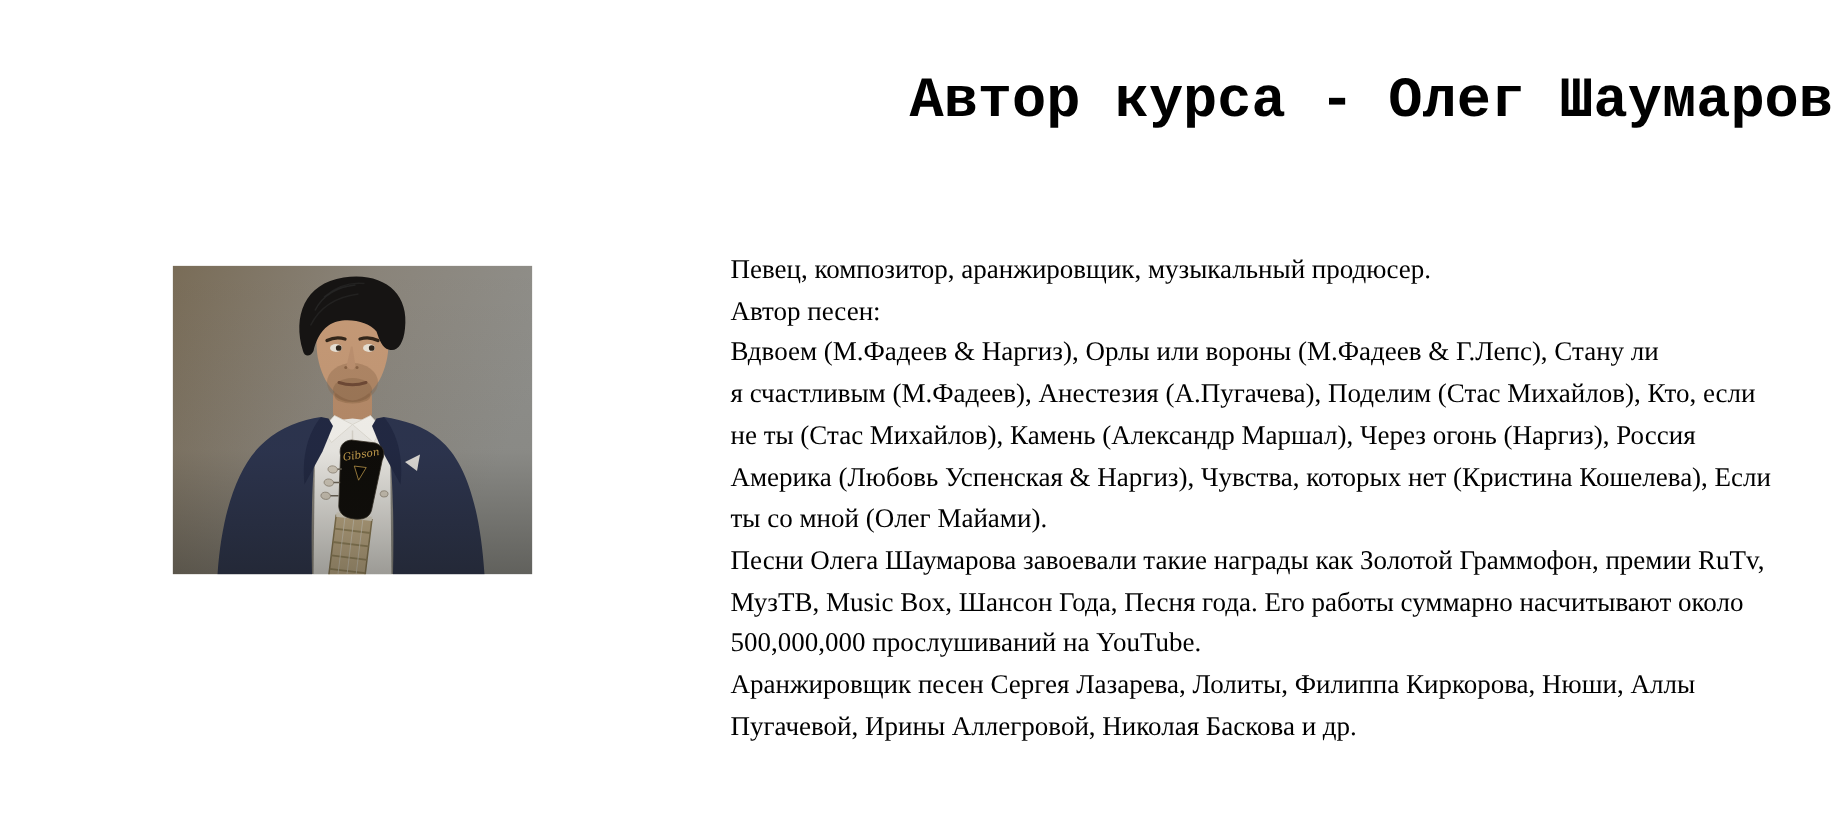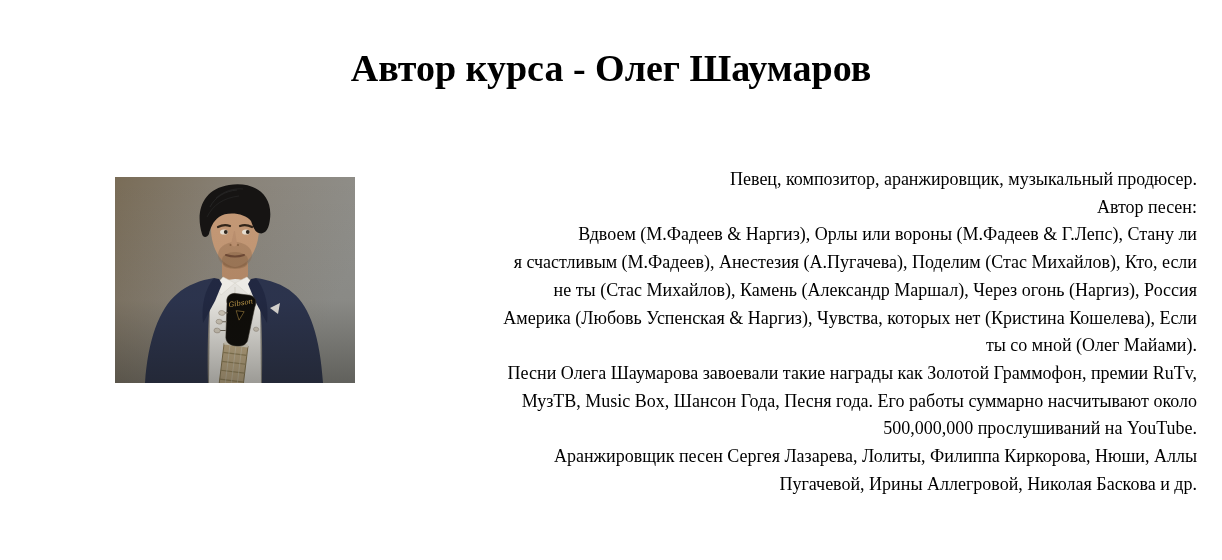--- a/index.html
+++ b/index.html
@@ -15,22 +15,22 @@
     overflow: hidden;
     font-family: "Liberation Serif", serif;
     color: var(--text, #000000);
   }
   .page-title {
     position: absolute;
     top: 46px;
     left: 0;
     width: 100%;
     margin: 0;
-    text-align: center;
-    font-family: Liberation Serif, serif;
+    text-align: right;
+    font-family: Liberation Mono, monospace;
     font-weight: 700;
     font-size: 38px;
     line-height: 44px;
     color: var(--title, #000000);
     letter-spacing: 0px;
   }
   .author-photo {
     position: absolute;
     left: 115px;
     top: 177px;
@@ -42,21 +42,20 @@
   .bio-text {
     position: absolute;
     left: 487px;
     top: 166px;
     width: 710px;
     font-family: "Liberation Serif", serif;
     font-size: 18px;
     line-height: 27.7px;
     color: var(--text, #000000);
     white-space: pre;
-    text-align: right;
   }
 </style>
 </head>
 <body>
 
 <div class="page">
 
   <h1 class="page-title">Автор курса - Олег Шаумаров</h1>
 
   <div class="author-photo">

